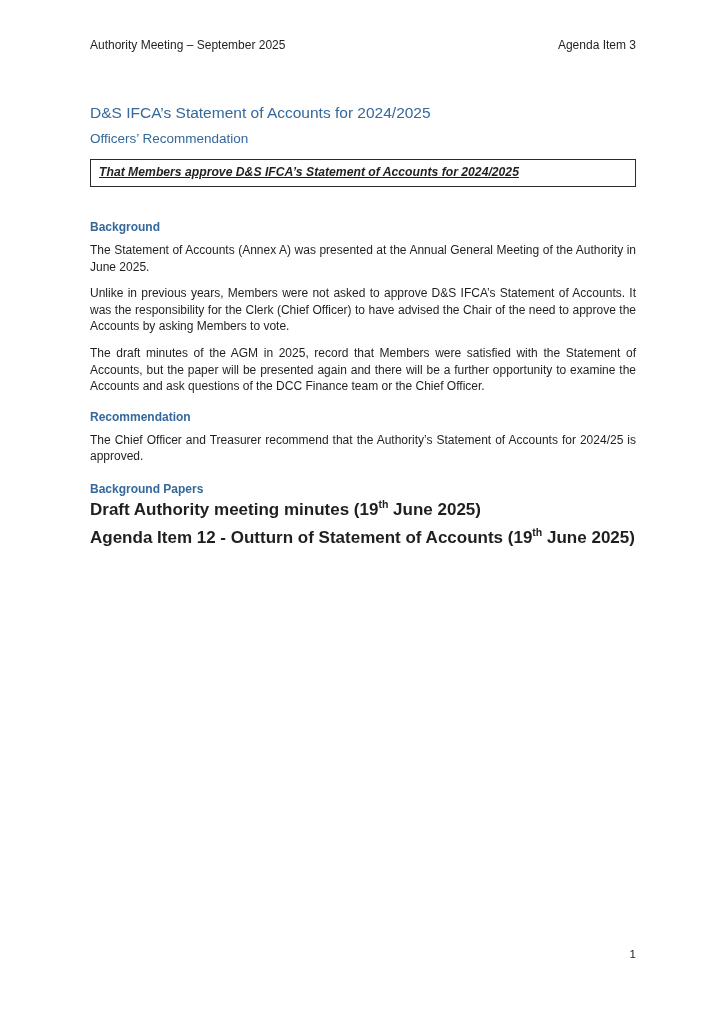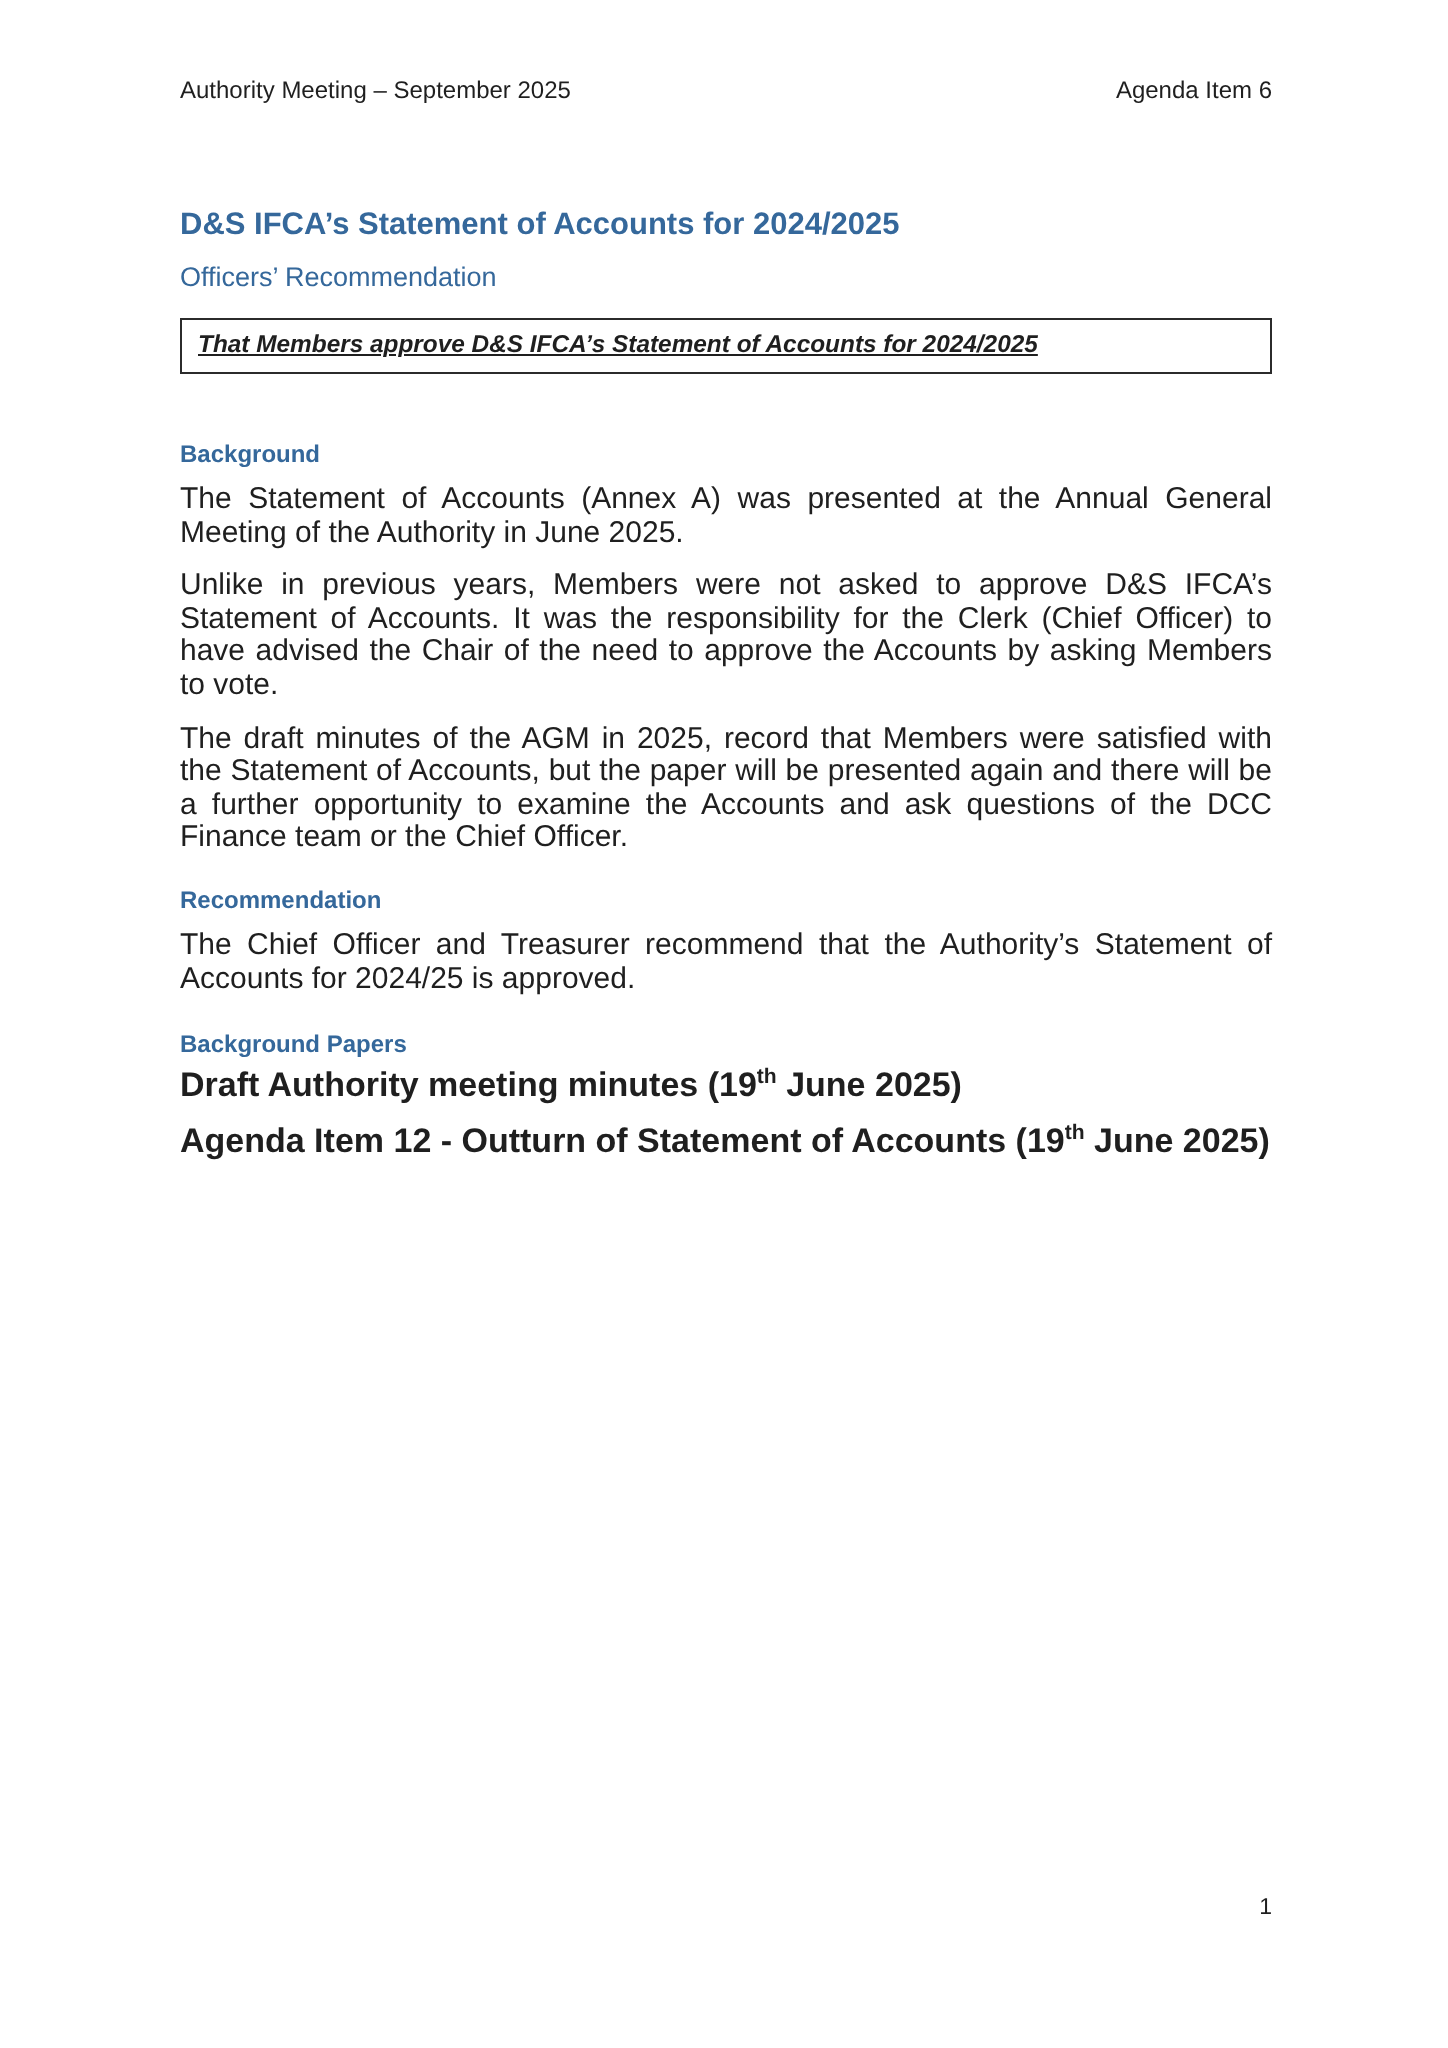--- a/index.html
+++ b/index.html
@@ -20,21 +20,21 @@
   .header-row{
     display:flex;
     justify-content:space-between;
     align-items:baseline;
     font-size:12px;
     line-height:14px;
   }
   .doc-title{
     margin-top:52px;
     color:var(--blue);
-    font-weight:bold;
+    font-weight:normal;
     font-size:15.5px;
     line-height:18px;
   }
   .doc-subtitle{
     margin-top:9px;
     color:var(--blue);
     font-weight:normal;
     font-size:13.5px;
     line-height:16px;
   }
@@ -51,21 +51,21 @@
   }
   .h2{
     margin:14px 0 6px 0;
     color:var(--blue);
     font-weight:bold;
     font-size:12px;
     line-height:17px;
   }
   p.body{
     margin:0 0 10px 0;
-    font-size:15px;
+    font-size:12px;
     line-height:16.6px;
     text-align:justify;
   }
   .act-line{
     margin-top:29px;
     margin-bottom:0;
     font-size:12.2px;
     line-height:16px;
     text-align:left;
   }
@@ -92,21 +92,21 @@
     line-height:14px;
   }
 </style>
 </head>
 <body>
 
 <div class="page">
 
   <div class="header-row">
     <span>Authority Meeting – September 2025</span>
-    <span>Agenda Item 6</span>
+    <span>Agenda Item 3</span>
   </div>
 
   <div class="doc-title">D&amp;S IFCA’s Statement of Accounts for 2024/2025</div>
 
   <div class="doc-subtitle">Officers’ Recommendation</div>
 
   <div class="rec-box">That Members approve D&amp;S IFCA’s Statement of Accounts for 2024/2025</div>
 
   <div class="h2">Background</div>
   <p class="body">The Statement of Accounts (Annex A) was presented at the Annual General Meeting of the Authority in June 2025.</p>

